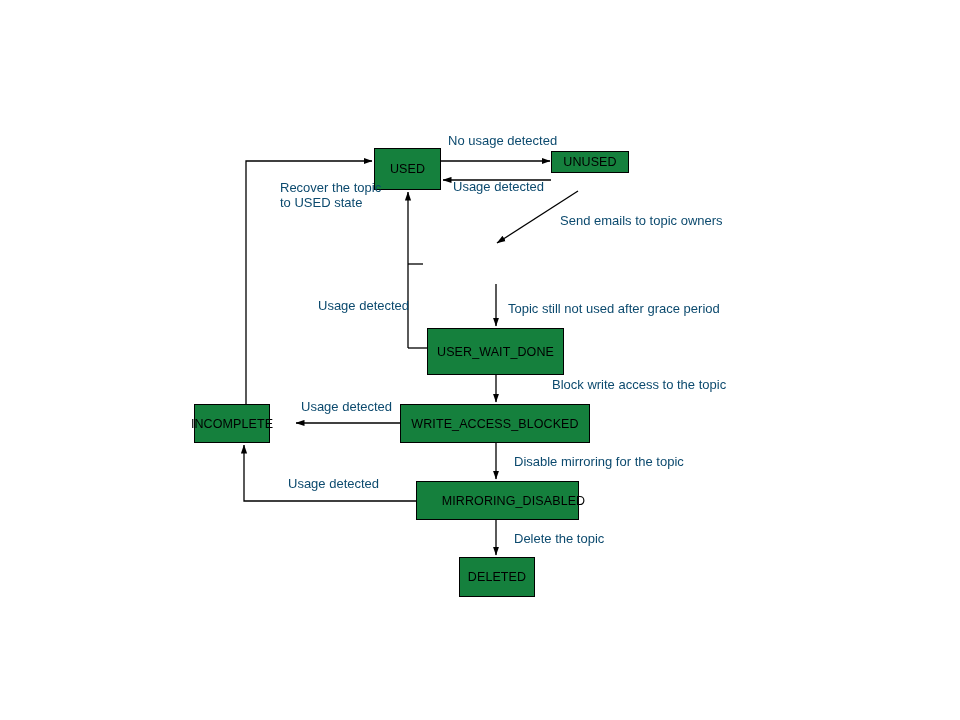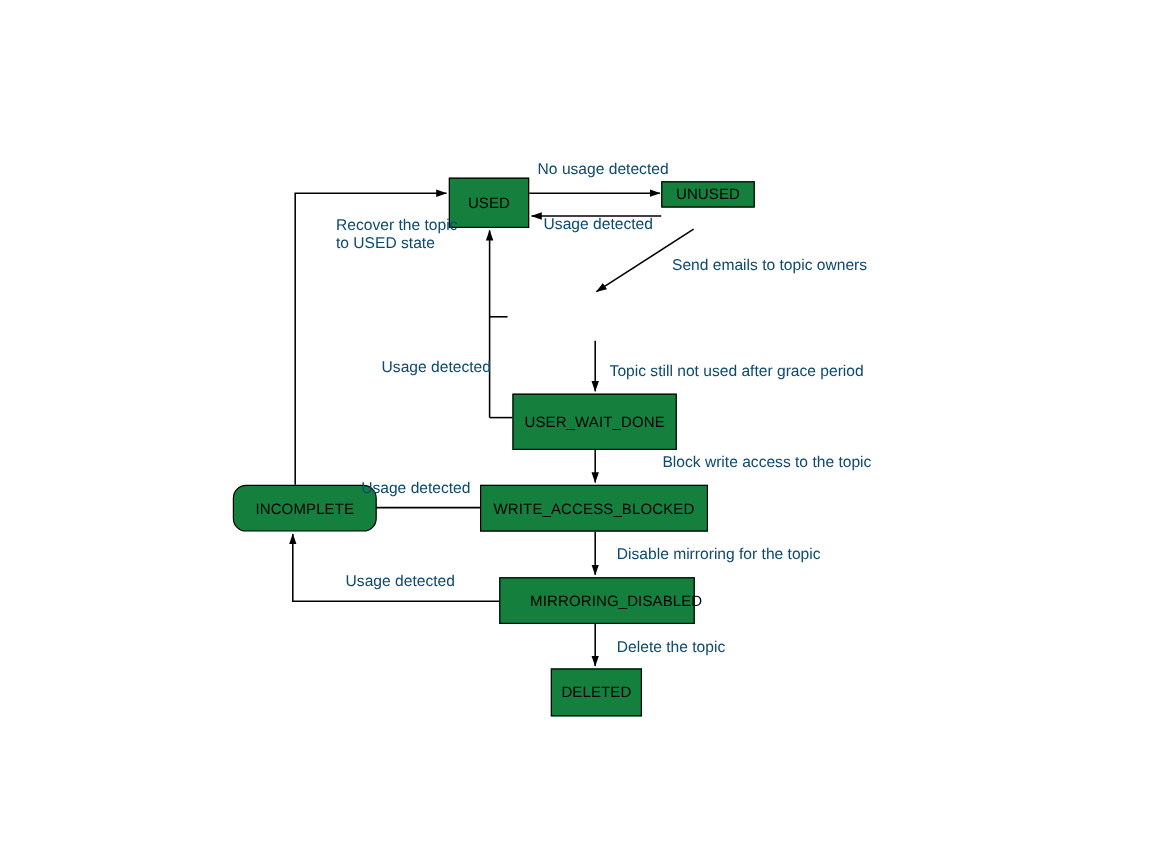--- a/index.html
+++ b/index.html
@@ -100,21 +100,21 @@
 
   <div class="state-box" style="left:551px; top:151px; width:78px; height:22px;">
     <span>UNUSED</span>
   </div>
 
 
   <div class="state-box" style="left:427px; top:328px; width:137px; height:47px;">
     <span>USER_WAIT_DONE</span>
   </div>
 
-  <div class="state-box" style="left:194px; top:404px; width:120px; height:39px;border-radius:11px;">
+  <div class="state-box" style="left:194px; top:404px; width:76px; height:39px;">
     <span>INCOMPLETE</span>
   </div>
 
   <div class="state-box" style="left:400px; top:404px; width:190px; height:39px;">
     <span>WRITE_ACCESS_BLOCKED</span>
   </div>
 
   <div class="state-box" style="left:416px; top:481px; width:163px; height:39px;padding-left:32px;">
     <span>MIRRORING_DISABLED</span>
   </div>

